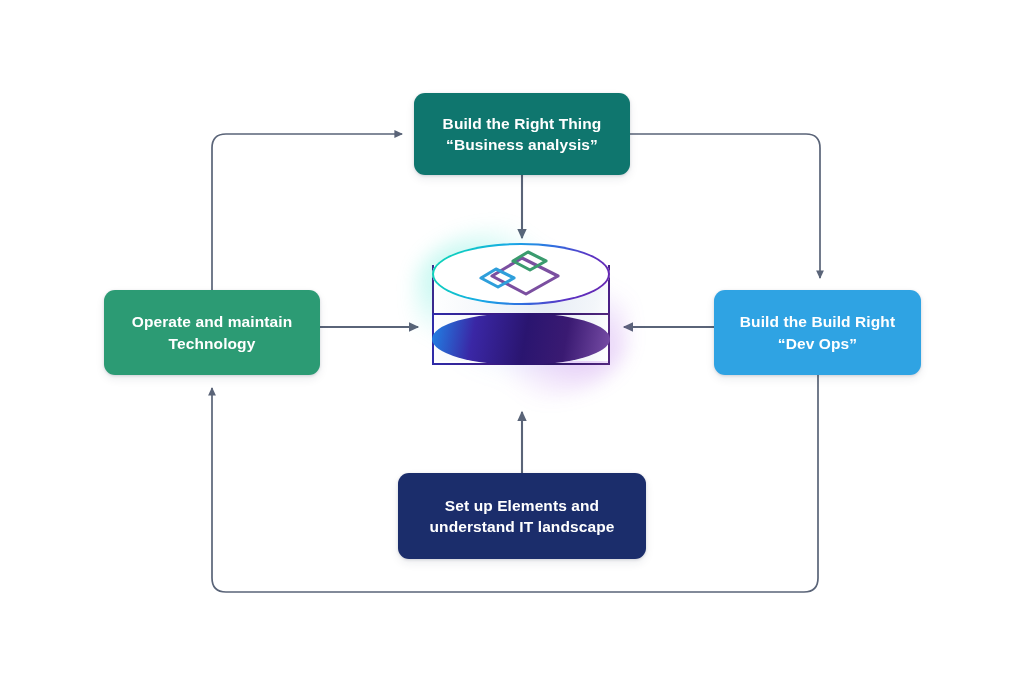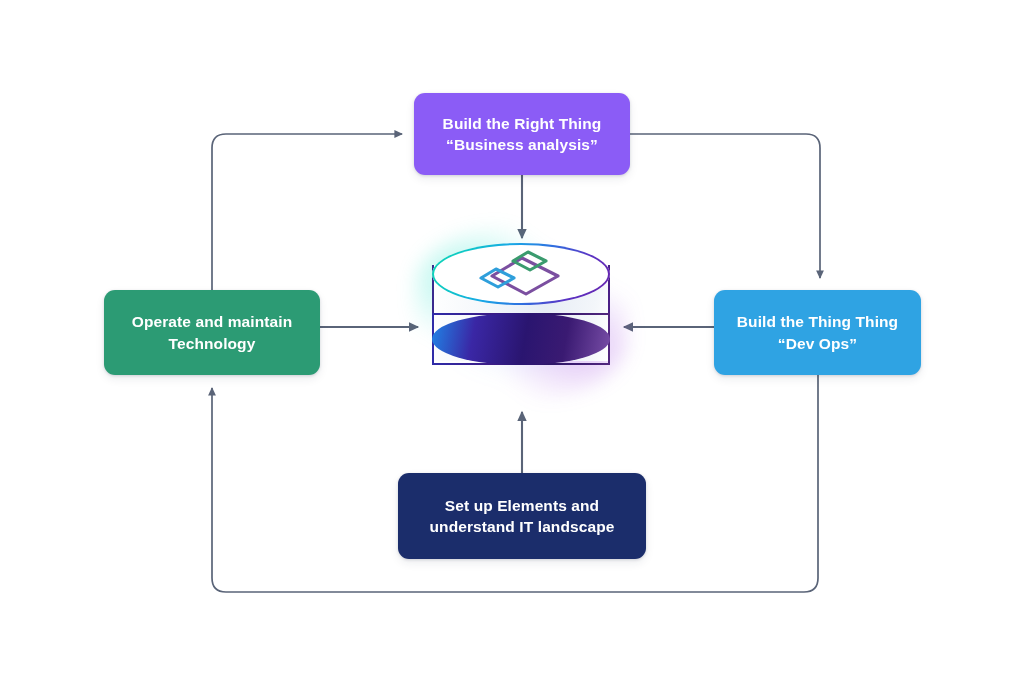--- a/index.html
+++ b/index.html
@@ -169,27 +169,27 @@
 
     <g>
       <path d="M320,327 L418,327" fill="none" stroke="#5a6478" stroke-width="2.1" marker-end="url(#arrow-inner)"></path>
     </g>
 
     <g>
       <path d="M522,473 L522,412" fill="none" stroke="#5a6478" stroke-width="2.1" marker-end="url(#arrow-inner)"></path>
     </g>
   </svg>
 
-  <div class="node" id="node-business-analysis" style="background:#8b5cf6;text-align:center;">
+  <div class="node" id="node-business-analysis" style="background:#0f766e;text-align:center;">
     <span class="node-label">Build the Right Thing
 “Business analysis”</span>
   </div>
 
   <div class="node" id="node-dev-ops" style="background:#2fa3e3;">
-    <span class="node-label">Build the Thing Thing
+    <span class="node-label">Build the Build Right
 “Dev Ops”</span>
   </div>
 
   <div class="node" id="node-set-up-elements" style="background:#1b2d6b;">
     <span class="node-label">Set up Elements and
 understand IT landscape</span>
   </div>
 
   <div class="node" id="node-operate-maintain" style="background:#2c9b74;">
     <span class="node-label">Operate and maintain

